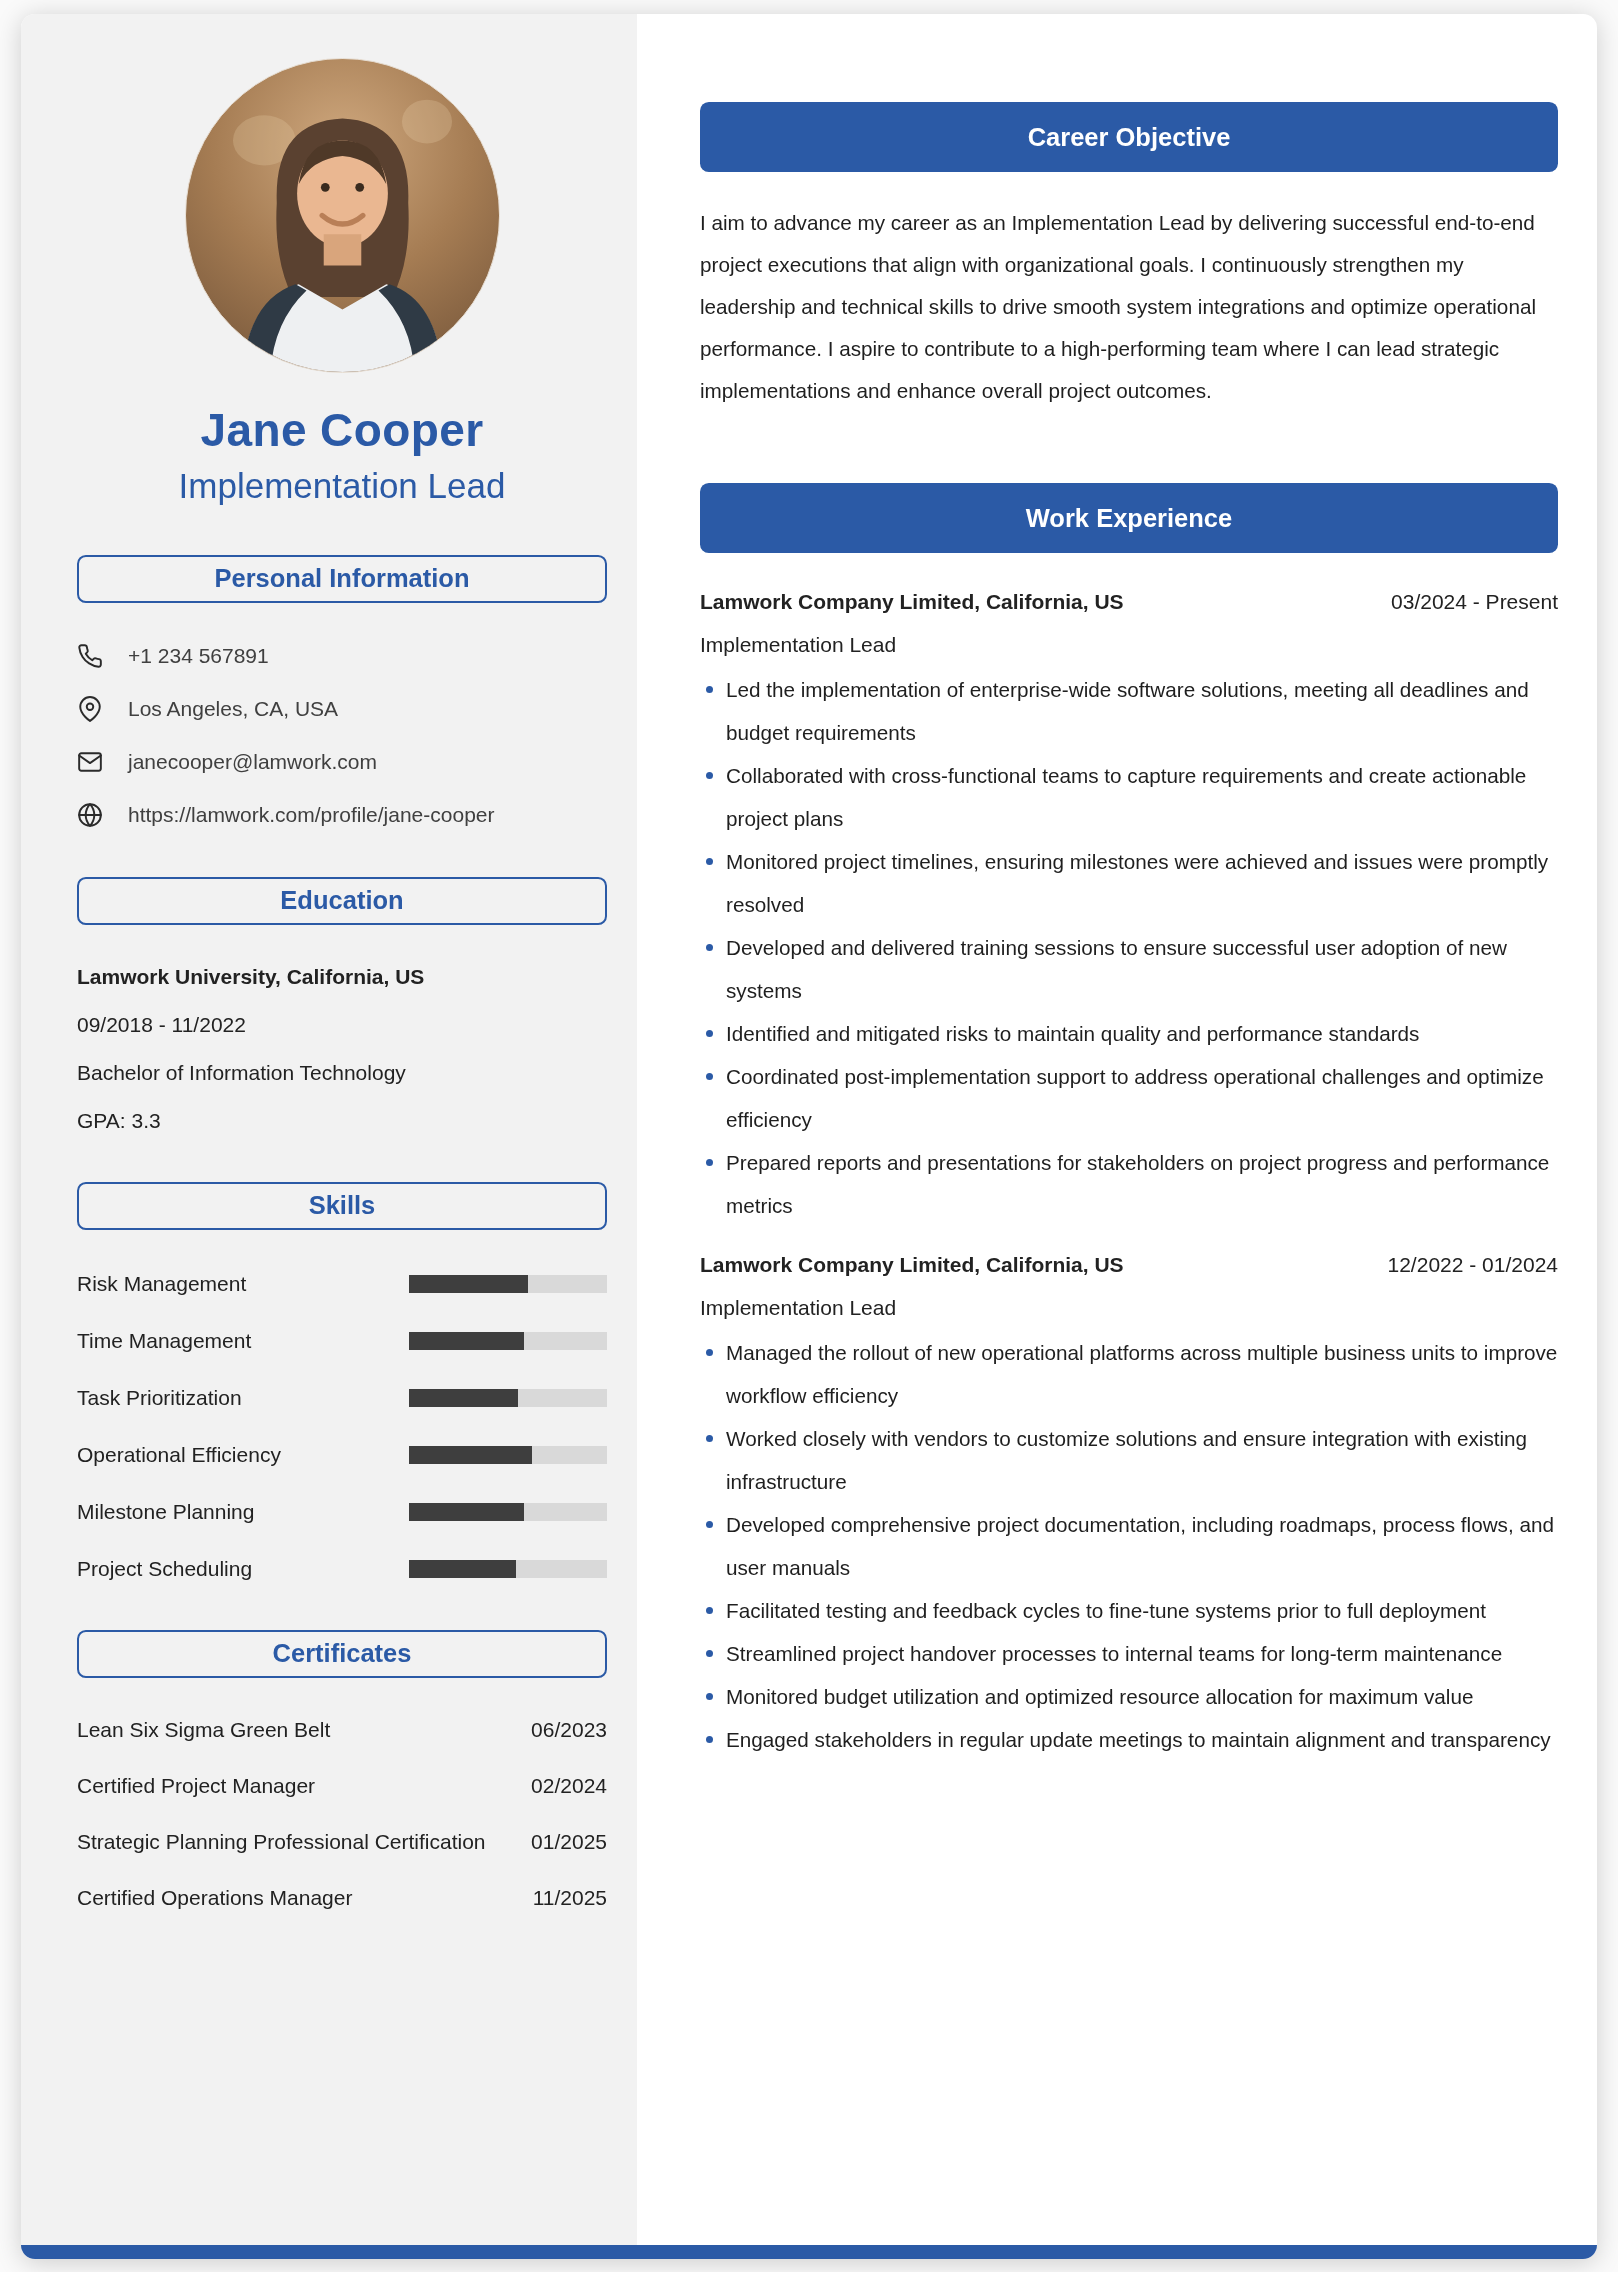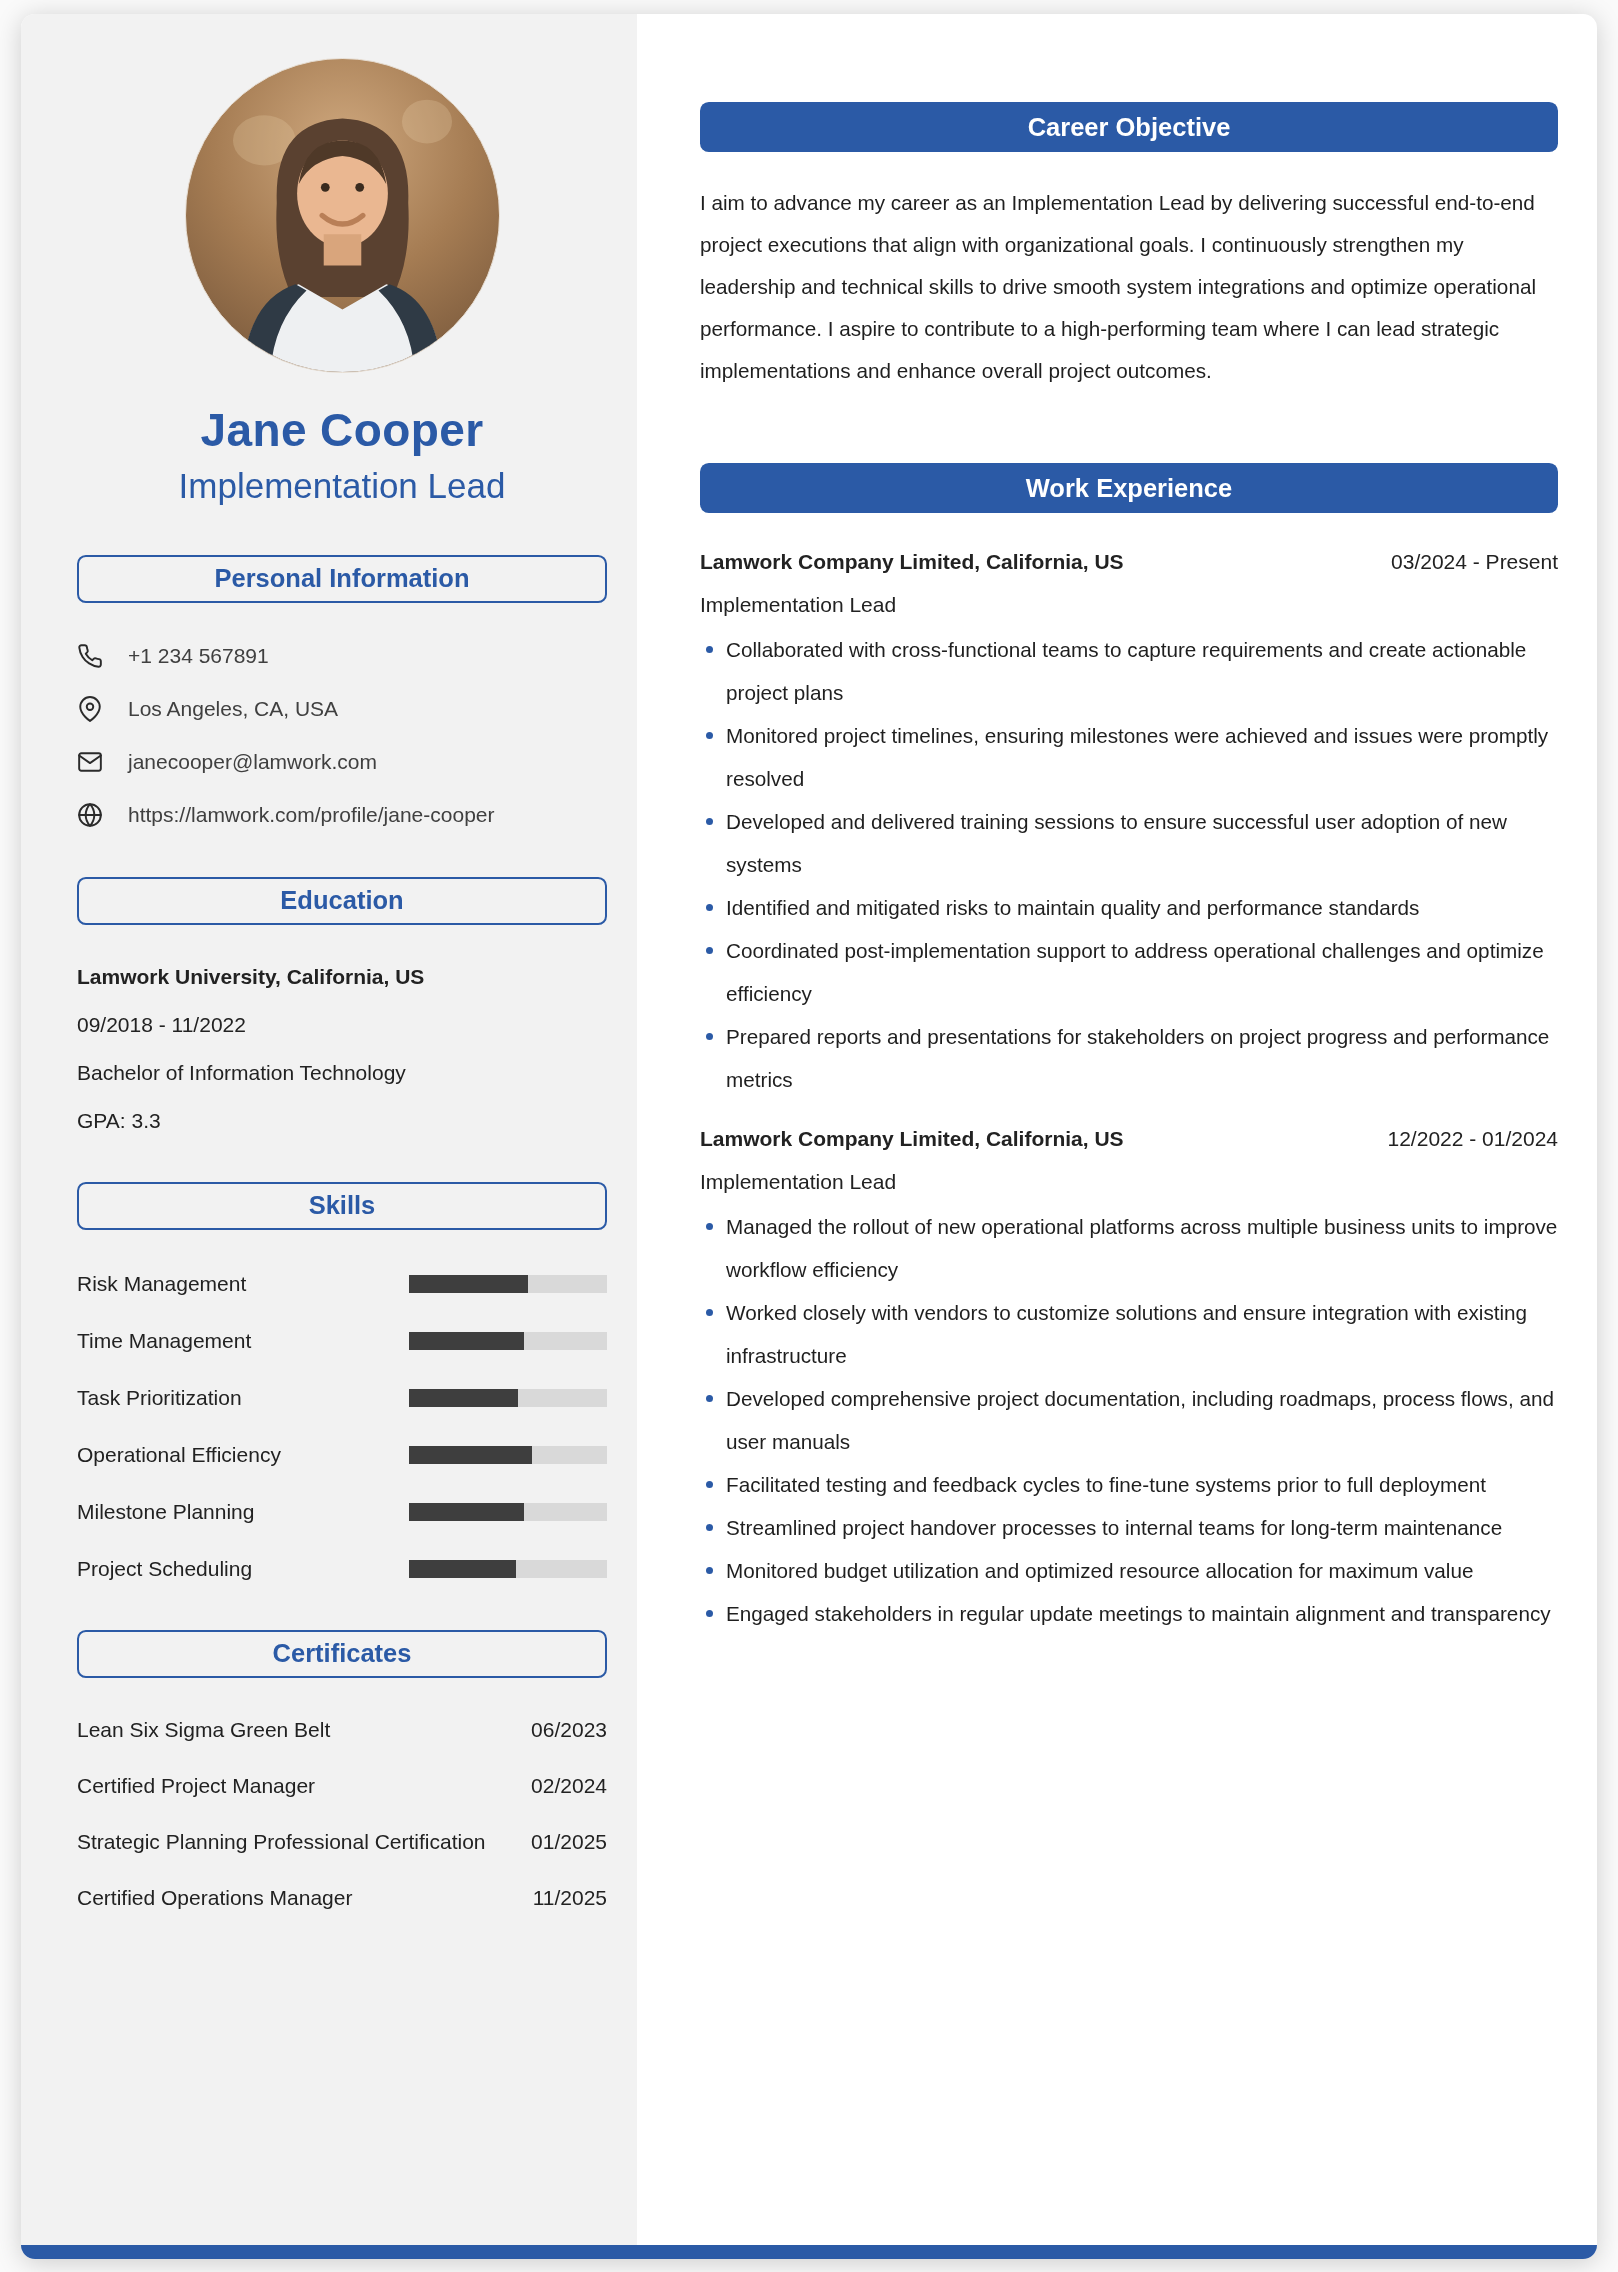--- a/index.html
+++ b/index.html
@@ -42,21 +42,21 @@
   .skill-label { font-size:21px; }
   .skill-track { width:198px; height:18.5px; background:#d9d9d9; overflow:hidden; }
   .skill-fill { display:block; height:100%; background:#3e3e3e; }
 
   .cert-list { list-style:none; margin-top:40px; }
   .cert-row { display:flex; justify-content:space-between; align-items:baseline; margin-bottom:32px; font-size:21px; }
 
   
   .main { flex:1; padding:88px 39px 35px 63px; }
   .banner {
-    height:50px; background:#2b5aa6; border-radius:8.8px;
+    height:70px; background:#2b5aa6; border-radius:8.8px;
     display:flex; align-items:center; justify-content:center;
     color:#fff; font-size:25.5px; font-weight:700;
   }
   .banner.we { margin-top:71px; }
   .objective-text { margin-top:30px; font-size:20.7px; line-height:42px; color:#1f1f1f; }
 
   .job { margin-top:37px; }
   .job + .job { margin-top:26px; }
   .job-head { display:flex; justify-content:space-between; align-items:baseline; font-size:21px; }
   .company { font-weight:700; }
@@ -221,20 +221,21 @@
       </div>
 
       <div>
           <section class="job">
           <div class="job-head">
             <span class="company">Lamwork Company Limited, California, US</span>
             <span class="dates">03/2024 - Present</span>
           </div>
           <div class="role">Implementation Lead</div>
           <ul class="bullets">
+              <li>Led the implementation of enterprise-wide software solutions, meeting all deadlines and budget requirements</li>
               <li>Collaborated with cross-functional teams to capture requirements and create actionable project plans</li>
               <li>Monitored project timelines, ensuring milestones were achieved and issues were promptly resolved</li>
               <li>Developed and delivered training sessions to ensure successful user adoption of new systems</li>
               <li>Identified and mitigated risks to maintain quality and performance standards</li>
               <li>Coordinated post-implementation support to address operational challenges and optimize efficiency</li>
               <li>Prepared reports and presentations for stakeholders on project progress and performance metrics</li>
             </ul>
         </section>
           <section class="job">
           <div class="job-head">

